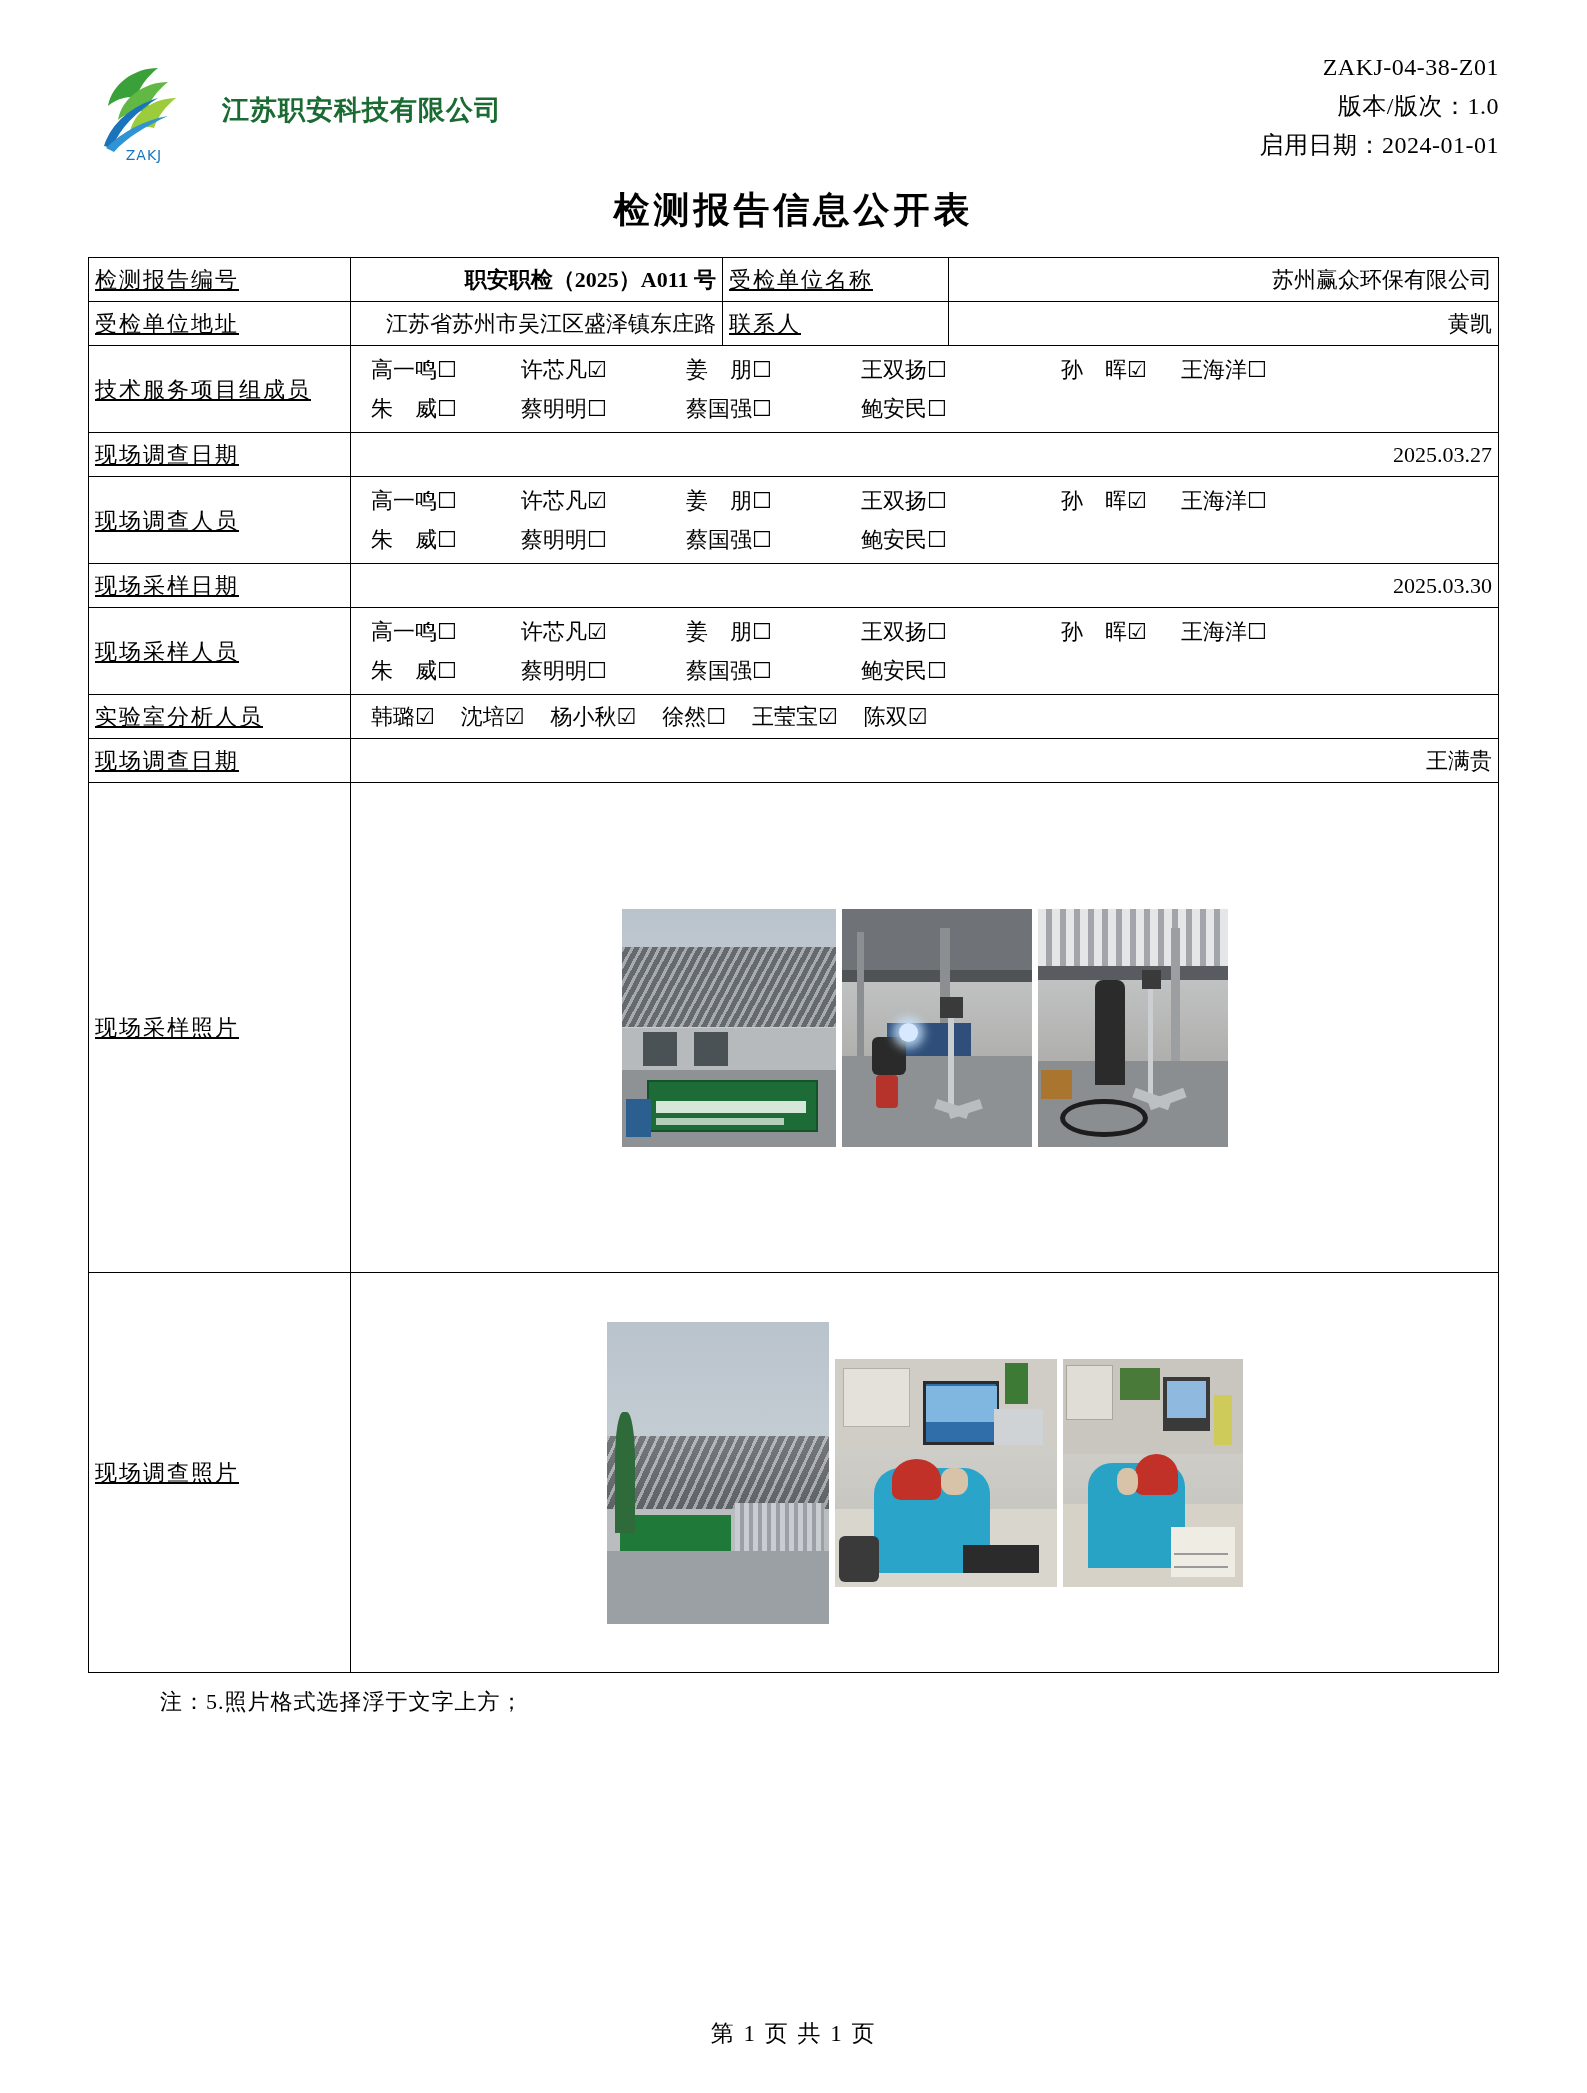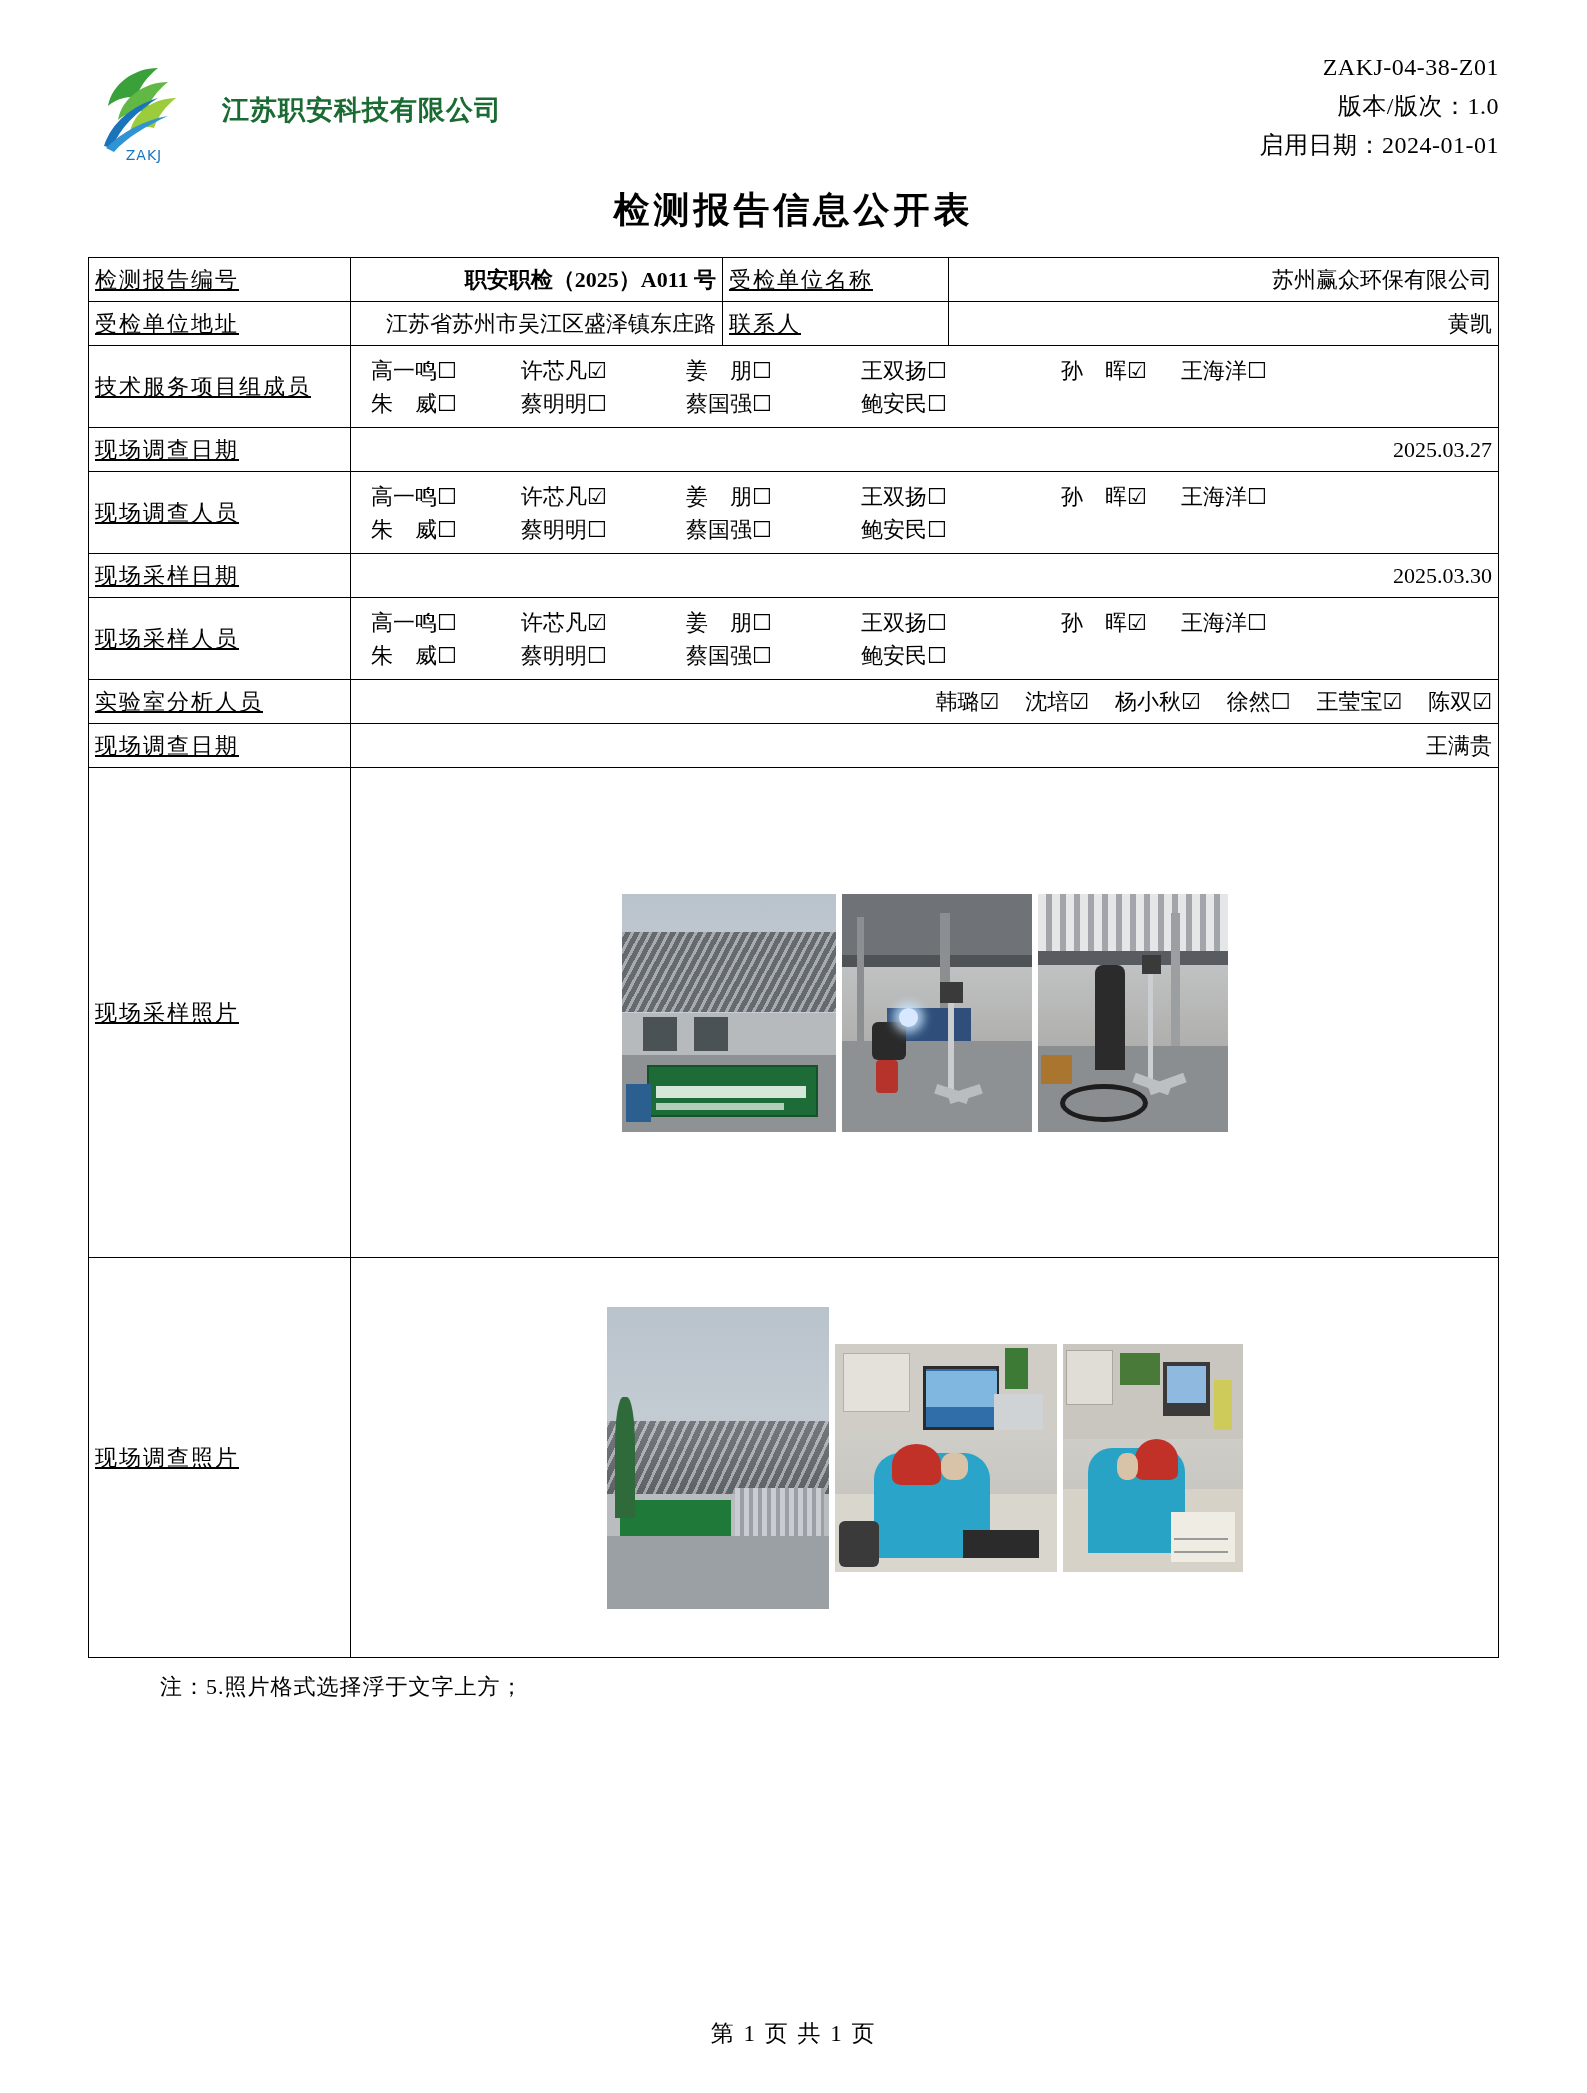--- a/index.html
+++ b/index.html
@@ -85,37 +85,37 @@
   }
   .ctr { text-align: right; }
 
   .row-h { height: 44px; }
   .row-h2 { height: 82px; }
 
   
   .pgrid {
     display: grid;
     grid-template-columns: 150px 165px 175px 200px 120px 160px;
+    row-gap: 6px;
     padding: 3px 0 3px 14px;
     font-size: 22px;
   }
   .pcell { white-space: nowrap; }
   .nm2 {
     display: inline-block;
     min-width: 62px;
   }
   .box { font-family: "DejaVu Sans", sans-serif; font-size: 22px; }
 
   .lab-inline {
     display: flex;
     flex-wrap: wrap;
     gap: 16px 26px;
     padding-left: 14px;
     font-size: 22px;
-    justify-content: flex-end;
   }
   .lab-inline span { white-space: nowrap; }
 
   
   .photo-cell {
     height: 400px;
     padding: 0;
   }
   .photo-wrap {
     display: flex;

